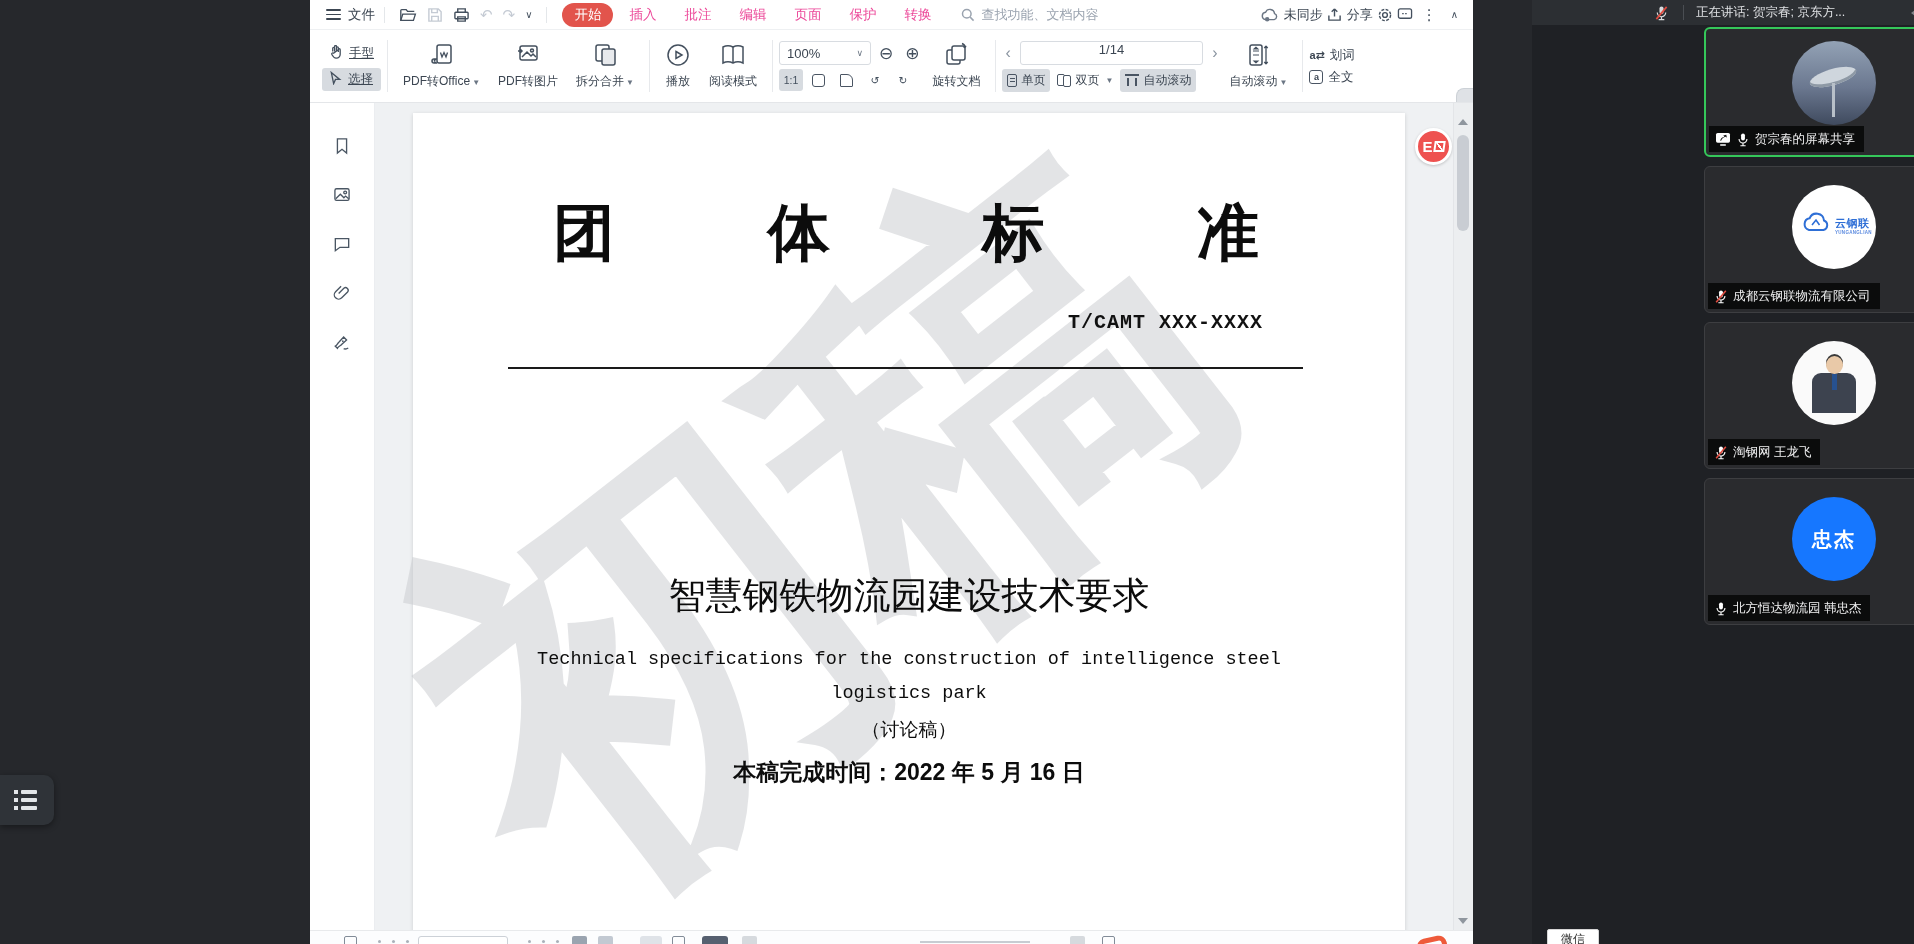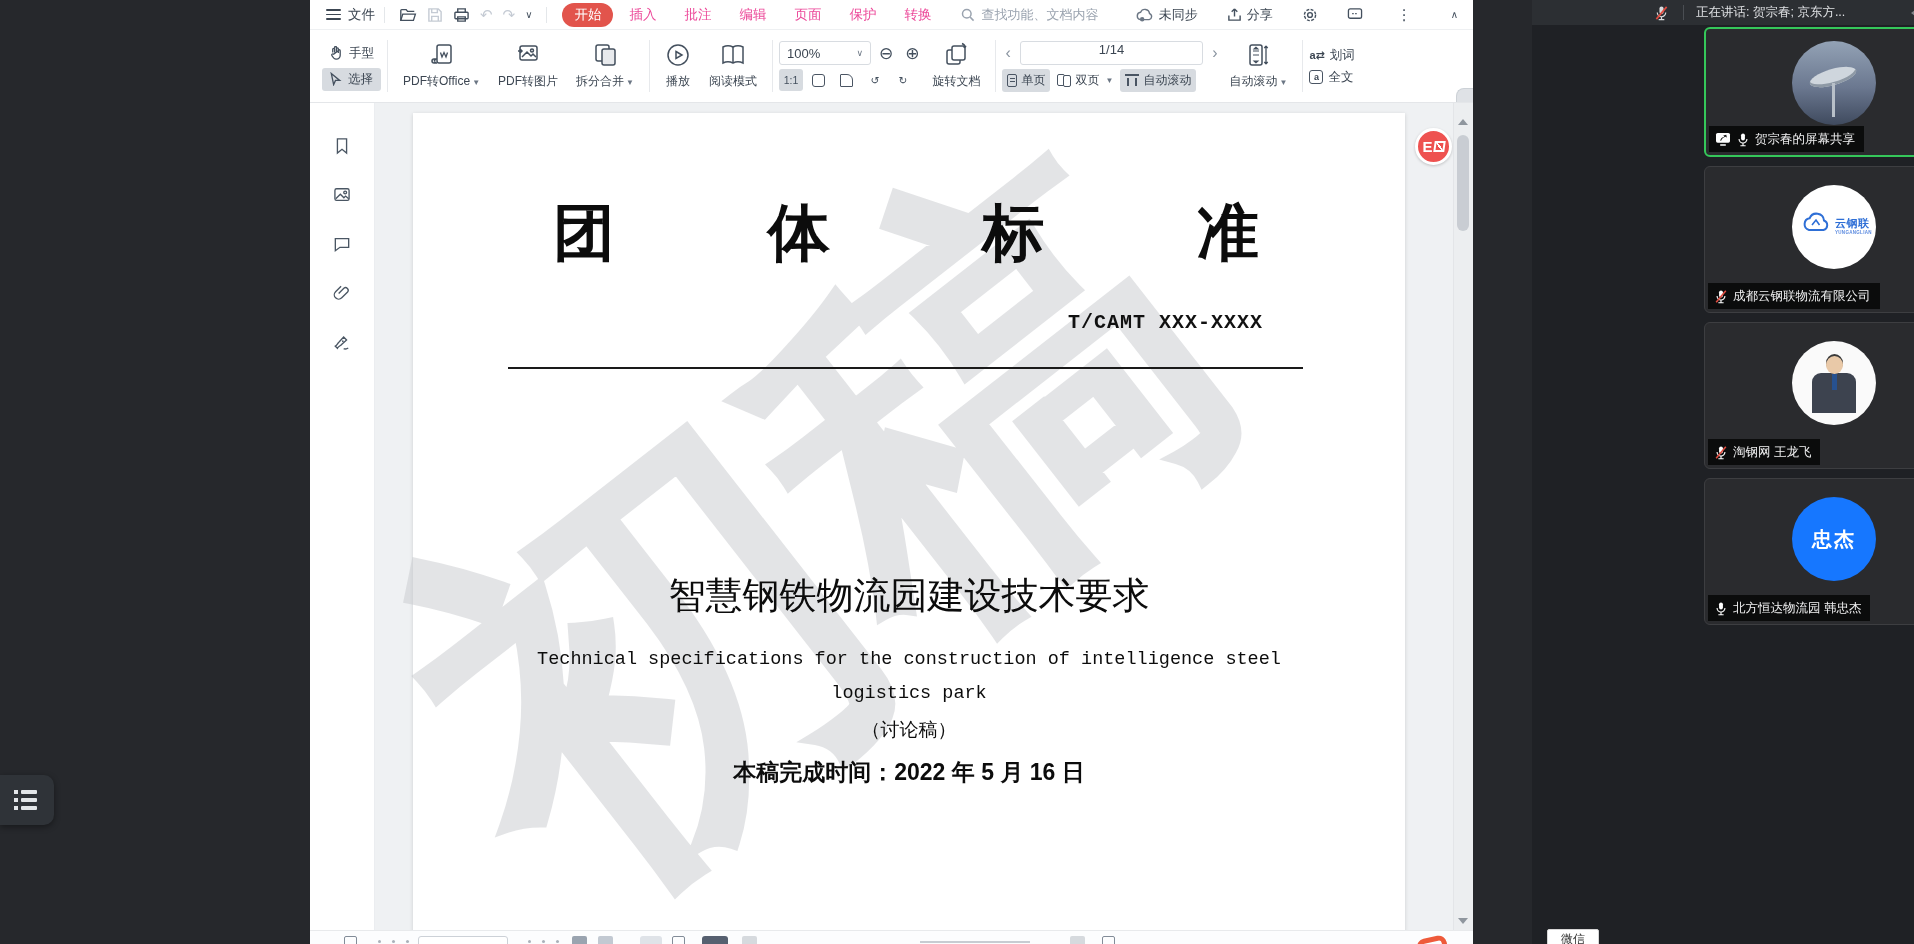--- a/index.html
+++ b/index.html
@@ -19,28 +19,28 @@
   .ib { border:none; background:none; display:inline-flex; align-items:center; padding:0 5px; cursor:pointer; }
   .ib svg { stroke:#44505e; }
   .ib.dis svg { stroke:#c5cbd4; }
   .glyph { font-size:15px; color:#44505e; padding:0 5px; font-family:"DejaVu Sans",sans-serif; }
   .glyph.dis { color:#c5cbd4; }
   .glyph.sm { font-size:10px; }
   .menu-tabs { display:flex; align-items:center; gap:4px; margin-left:6px; }
   .mtab { font-size:13.5px; color:#ec4899; padding:3px 12px; border-radius:14px; cursor:pointer; white-space:nowrap; }
   .mtab.active { background:#e2544c; color:#fff; }
   .mb-search { display:flex; align-items:center; gap:6px; margin-left:18px; color:#9aa3af; font-size:13px; white-space:nowrap; cursor:text; }
-  .mb-right { margin-left:auto; display:flex; align-items:center; gap:29px; color:#3c4652; font-size:13px; white-space:nowrap; }
+  .mb-right { margin-left:auto; display:flex; align-items:center; gap:4px; color:#3c4652; font-size:13px; white-space:nowrap; }
   .mb-right .item { display:flex; align-items:center; gap:5px; cursor:pointer; }
 
   
   .toolbar { height:73px; display:flex; align-items:center; padding:0 4px 0 12px; border-bottom:1px solid #e4e6e9; color:#3c4652; overflow:hidden; position:relative; }
   .tsep { width:1px; height:52px; background:#e7e9ec; margin:0 6px; flex:0 0 auto; }
   .colgrp { display:flex; flex-direction:column; gap:3px; }
-  .srow { display:flex; align-items:center; gap:6px; font-size:12.5px; padding:3px 7px; border-radius:3px; white-space:nowrap; cursor:pointer; }
+  .srow { display:flex; align-items:flex-start; gap:6px; font-size:12.5px; padding:3px 7px; border-radius:3px; white-space:nowrap; cursor:pointer;text-decoration:underline; }
   .srow.hl { background:#d7dbe0; }
   .tbtn { display:flex; flex-direction:column; align-items:center; justify-content:center; gap:5px; padding:0 9px; height:62px; font-size:12px; cursor:pointer; white-space:nowrap; }
   .tbtn svg { stroke:#44505e; }
   .dd { font-size:8px; color:#6b7684; margin-left:2px; }
   .zoomgrp { display:flex; flex-direction:column; gap:4px; }
   .zrow { display:flex; align-items:center; gap:4px; }
   .zbox { display:flex; align-items:center; justify-content:space-between; width:92px; height:24px; border:1px solid #d8dce1; border-radius:3px; padding:0 7px; font-size:13px; cursor:pointer; }
   .zbox .dd { font-size:9px; }
   .gl { font-size:17px; color:#44505e; padding:0 4px; cursor:pointer; font-family:"DejaVu Sans",sans-serif; }
   .mini { display:inline-flex; align-items:center; justify-content:center; height:22px; min-width:24px; border-radius:3px; font-size:10.5px; cursor:pointer; color:#44505e; }

